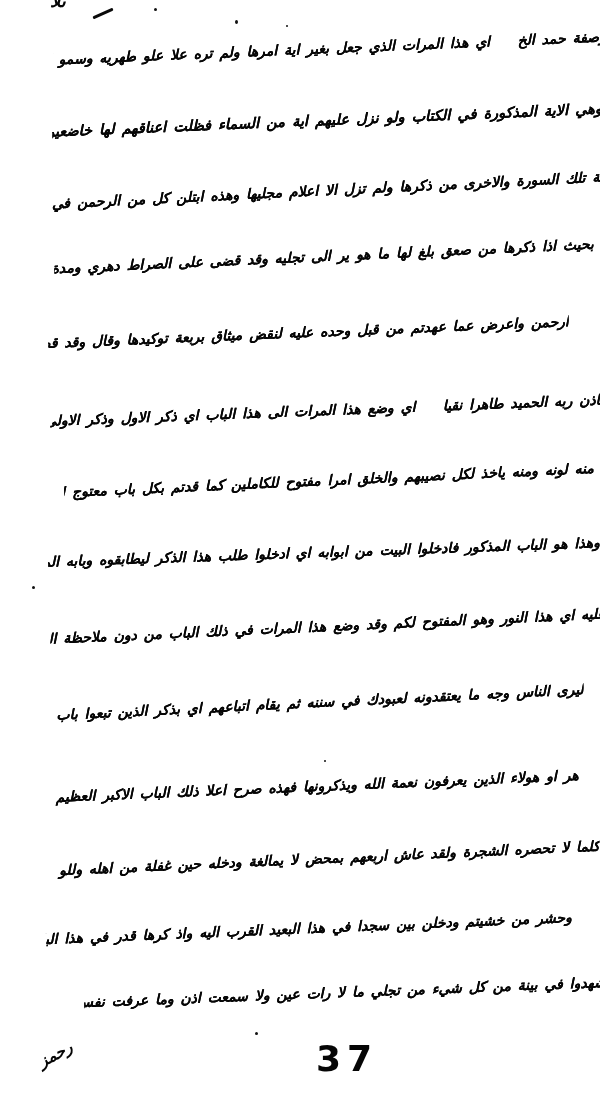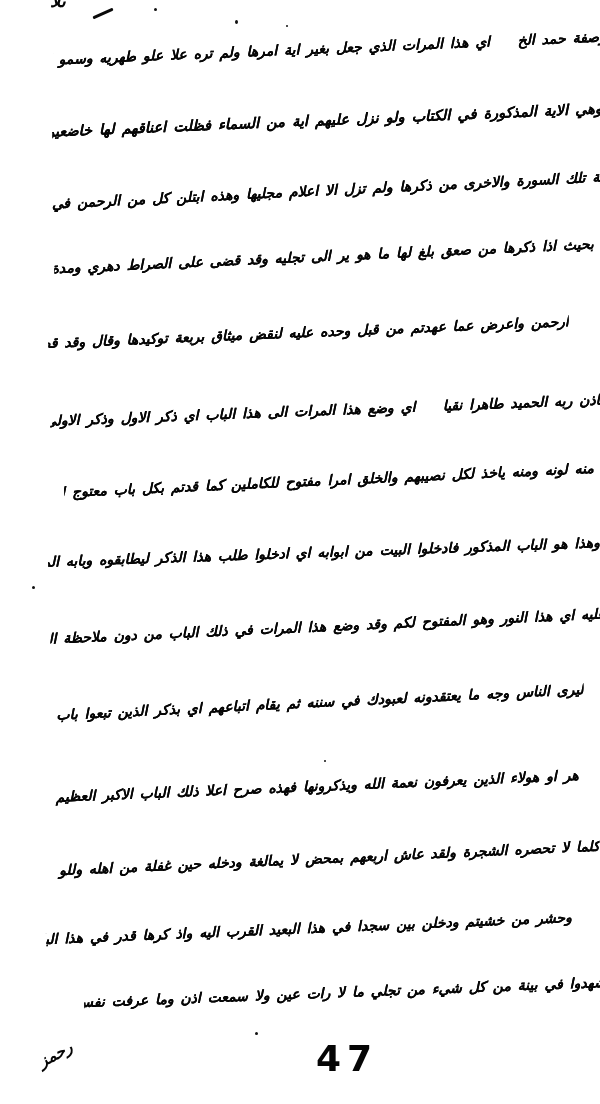--- a/index.html
+++ b/index.html
@@ -128,21 +128,21 @@
   <div class="line l7">منه لونه ومنه ياخذ لكل نصيبهم والخلق امرا مفتوح للكاملين كما قدتم بكل باب معتوج للتعين</div>
   <div class="line l8">وهذا هو الباب المذكور فادخلوا البيت من ابوابه اي ادخلوا طلب هذا الذكر ليطابقوه وبابه الملة</div>
   <div class="line l9">عليه اي هذا النور وهو المفتوح لكم وقد وضع هذا المرات في ذلك الباب من دون ملاحظة الغير ظاهرا عاكس</div>
   <div class="line l10">ليرى الناس وجه ما يعتقدونه لعبودك في سننه ثم يقام اتباعهم اي بذكر الذين تبعوا باب الشر دون</div>
   <div class="line l11">هر او هولاء الذين يعرفون نعمة الله ويذكرونها فهذه صرح اعلا ذلك الباب الاكبر العظيم طاهرا عن كل دنس</div>
   <div class="line l12">كلما لا تحصره الشجرة ولقد عاش اربعهم بمحض لا يمالغة ودخله حين غفلة من اهله وللو سع حق تقاته</div>
   <div class="line l13">وحشر من خشيتم ودخلن بين سجدا في هذا البعيد القرب اليه واذ كرها قدر في هذا الباب ولما دخله</div>
   <div class="line l14">شهدوا في بينة من كل شيء من تجلي ما لا رات عين ولا سمعت اذن وما عرفت نفس كل ذلك من ايات الكتاب</div>
 
   <div class="catchword">رحمز</div>
-  <div class="page-number">47</div>
+  <div class="page-number">37</div>
 
   <div class="speck s1"></div>
   <div class="speck s2"></div>
   <div class="speck s3"></div>
   <div class="speck s4"></div>
   <div class="speck s5"></div>
   <div class="speck s6"></div>
 
 </div>
 

